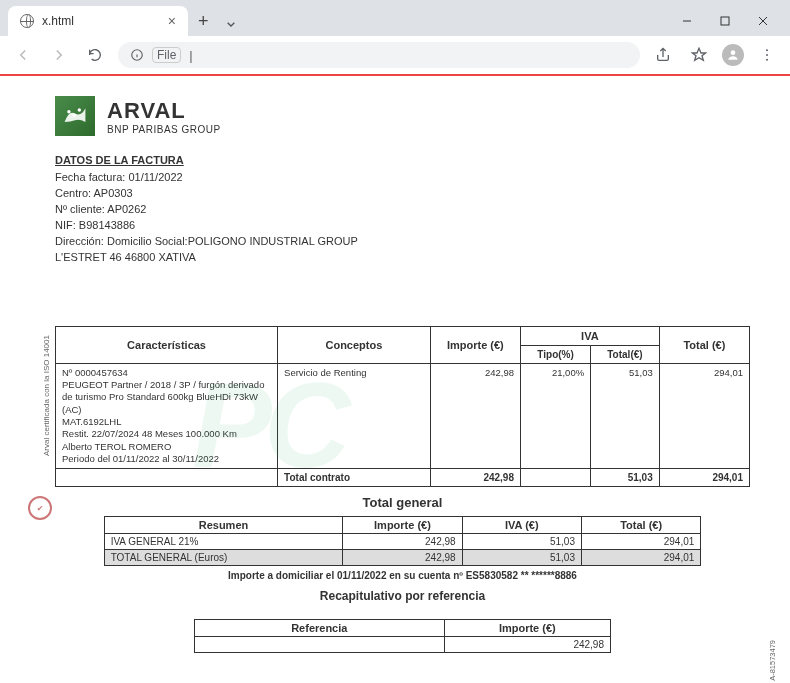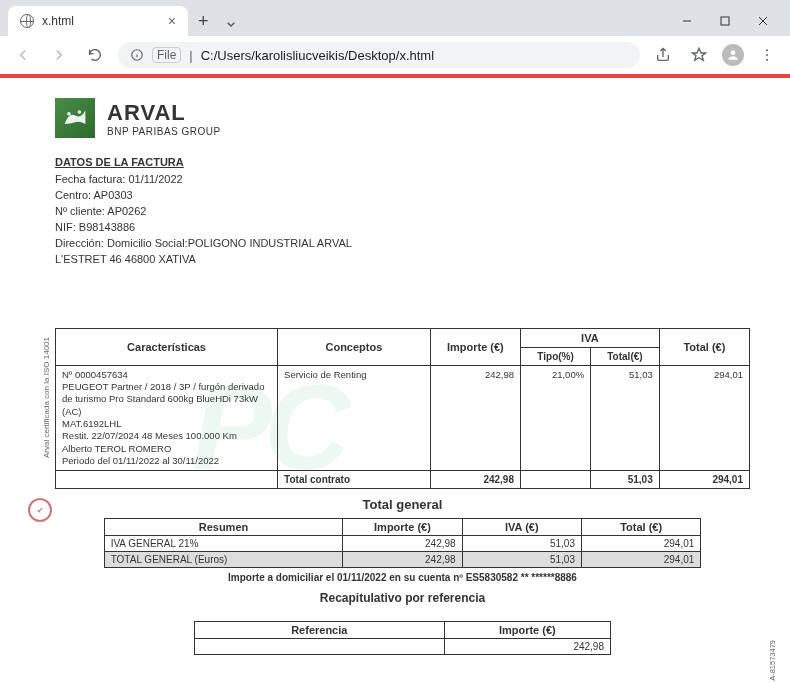--- a/index.html
+++ b/index.html
@@ -1,19 +1,19 @@
 <!DOCTYPE html>
 <html><head>
 <meta charset="utf-8">
 <style>
 * { margin: 0; padding: 0; box-sizing: border-box; }
 body { font-family: Arial, sans-serif; background: #fff; width: 790px; height: 683px; overflow: hidden; position: relative; }
 
 
-.browser-chrome { background: #dee1e6; border-bottom: 4px solid #ef4444; }
+.browser-chrome { background: #dee1e6; border-bottom: 2px solid #ef4444; }
 .tab-bar { display: flex; align-items: flex-end; height: 36px; padding: 6px 8px 0 8px; }
 .tab { background: #fff; border-radius: 8px 8px 0 0; padding: 6px 12px; display: flex; align-items: center; gap: 8px; font-size: 12px; color: #333; min-width: 180px; height: 30px; }
 .tab .globe { width: 14px; height: 14px; border: 1px solid #666; border-radius: 50%; position: relative; }
 .tab .globe::before { content: ''; position: absolute; top: -1px; left: 5px; width: 3px; height: 14px; border: 1px solid #666; border-radius: 50%; border-top: none; border-bottom: none; }
 .tab .globe::after { content: ''; position: absolute; top: 6px; left: -1px; width: 14px; height: 1px; background: #666; }
 .tab-close { margin-left: auto; color: #666; cursor: pointer; font-size: 14px; }
 .new-tab { padding: 4px 10px; color: #444; font-size: 18px; cursor: pointer; }
 .window-controls { margin-left: auto; display: flex; align-items: center; gap: 0; }
 .win-btn { width: 38px; height: 30px; display: flex; align-items: center; justify-content: center; color: #333; cursor: pointer; }
 .win-btn svg { width: 12px; height: 12px; }
@@ -123,21 +123,20 @@
         </svg>
       </div>
     <div class="url-box">
       <svg viewBox="0 0 24 24" width="14" height="14">
           <circle cx="12" cy="12" r="9" fill="none" stroke="currentColor" stroke-width="2"></circle>
           <line x1="12" y1="8" x2="12" y2="8" stroke="currentColor" stroke-width="2"></line>
           <line x1="12" y1="11" x2="12" y2="16" stroke="currentColor" stroke-width="2"></line>
         </svg>
       <span class="file-chip">File</span>
       <span>|</span>
-      <span class="path">C:/Users/karolisliucveikis/Desktop/x.html</span>
     </div>
     <div class="action-btn">
         <svg viewBox="0 0 24 24" width="16" height="16">
           <path d="M4 12v6a2 2 0 0 0 2 2h12a2 2 0 0 0 2-2v-6M16 6l-4-4-4 4M12 2v13" fill="none" stroke="currentColor" stroke-width="2"></path>
         </svg>
       </div>
     <div class="action-btn">
         <svg viewBox="0 0 24 24" width="16" height="16">
           <path d="M12 2l3 7h7l-5.5 4 2 7L12 16l-6.5 4 2-7L2 9h7z" fill="none" stroke="currentColor" stroke-width="2"></path>
         </svg>
@@ -176,21 +175,21 @@
       <div class="bnp">BNP PARIBAS GROUP</div>
     </div>
   </div>
 
   <div class="section-title">DATOS DE LA FACTURA</div>
   <div class="invoice-data">
     <div><span>Fecha factura:</span>  <span>01/11/2022</span></div>
     <div><span>Centro:</span> <span>AP0303</span></div>
     <div><span>Nº cliente:</span> <span>AP0262</span></div>
     <div><span>NIF:</span> <span>B98143886</span></div>
-    <div><span>Dirección:</span> <span>Domicilio Social:POLIGONO INDUSTRIAL ARVAL</span></div>
+    <div><span>Dirección:</span> <span>Domicilio Social:POLIGONO INDUSTRIAL GROUP</span></div>
     <div>L'ESTRET 46 46800 XATIVA</div>
   </div>
 
   <table class="table-main">
     <tbody>
         <tr>
       <th rowspan="2" style="width:32%">Características</th>
       <th rowspan="2" style="width:22%">Conceptos</th>
       <th rowspan="2" style="width:13%">Importe (€)</th>
       <th colspan="2" style="width:20%">IVA</th>

